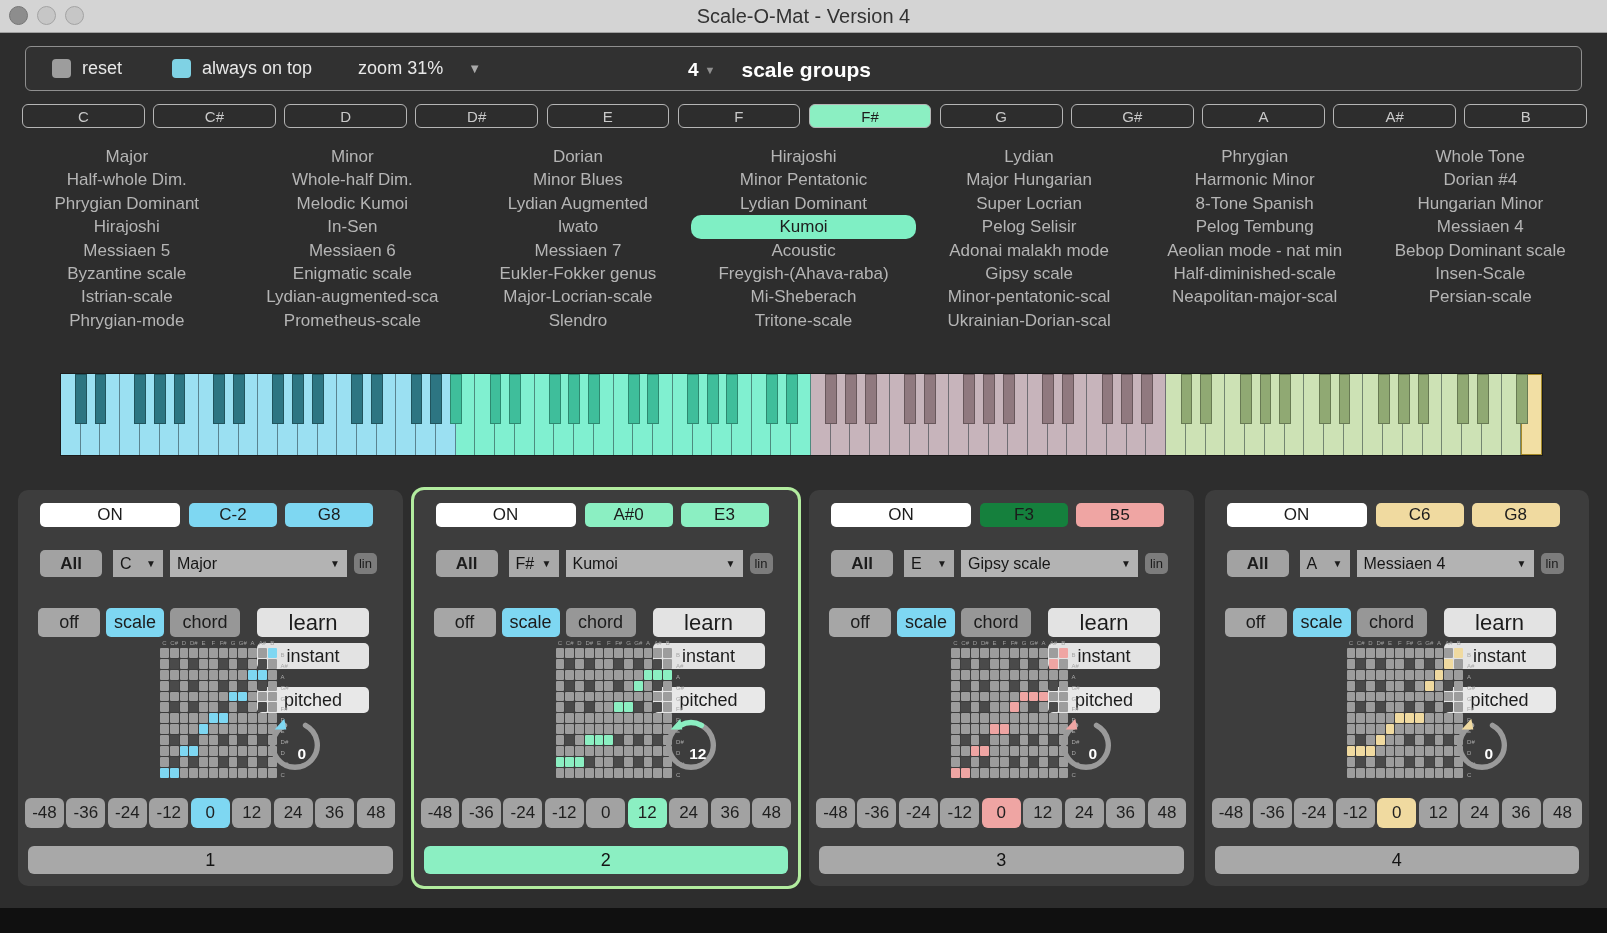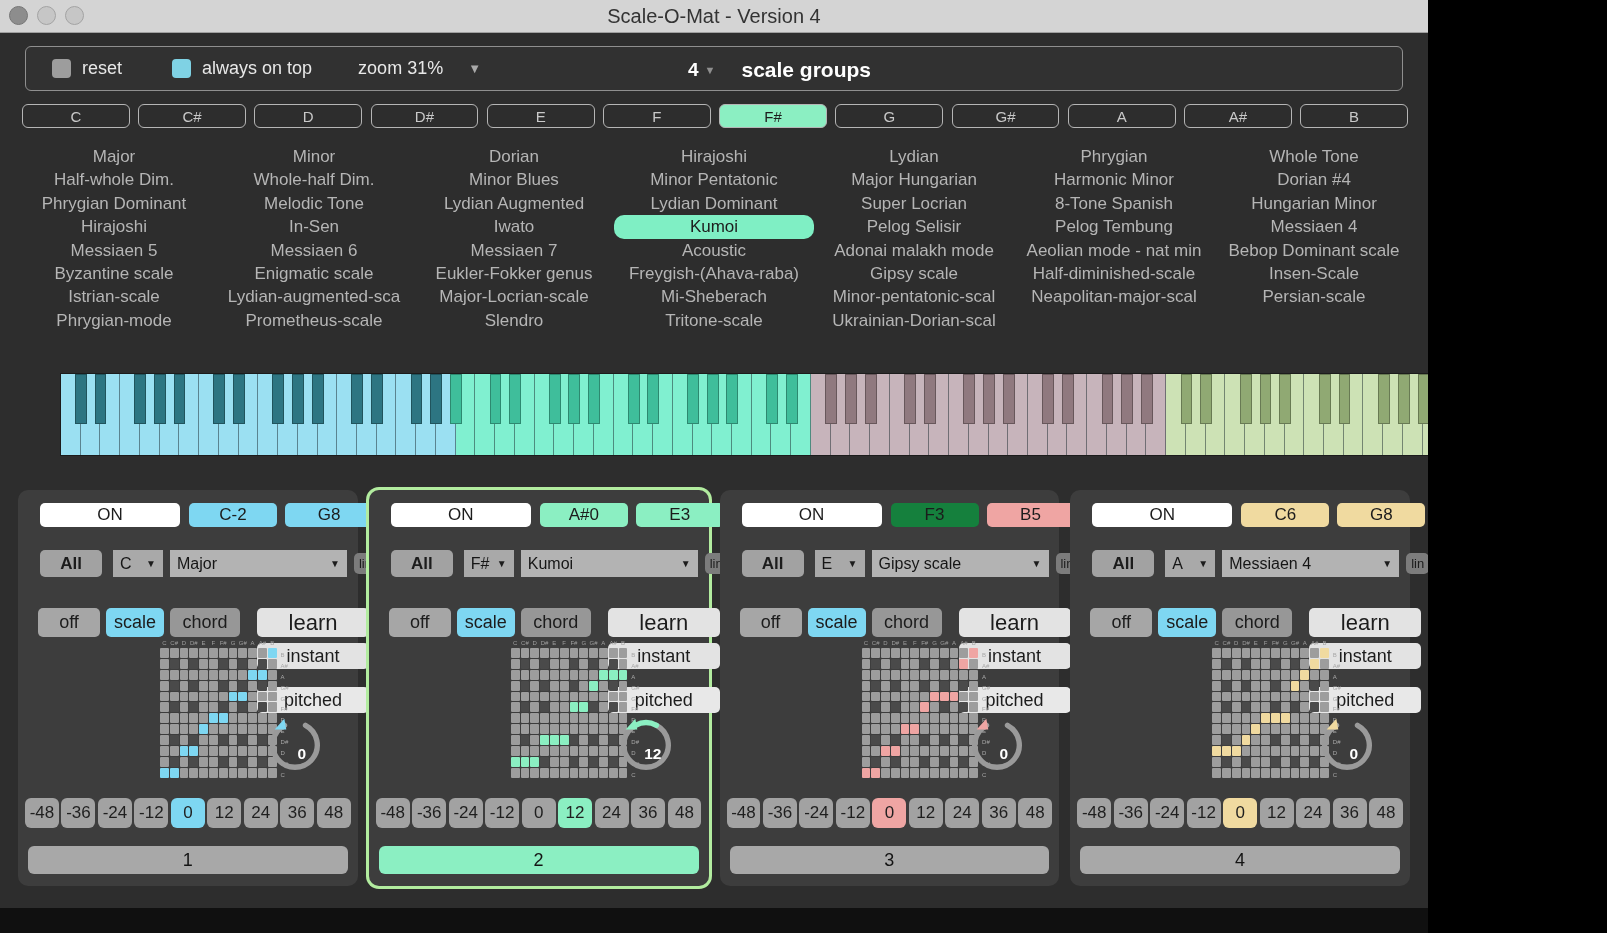--- a/index.html
+++ b/index.html
@@ -1,17 +1,17 @@
 <!DOCTYPE html>
 <html><head>
 <meta charset="utf-8">
 <style>
   * { margin:0; padding:0; box-sizing:border-box; }
   body { background:#000; font-family:"Liberation Sans", sans-serif; }
-  #app { position:relative; width:1428px; height:933px; background:#2d2d2d; overflow:hidden; }
+  #app { position:relative; width:1607px; height:933px; background:#2d2d2d; overflow:hidden; }
 
   
   .titlebar { position:absolute; top:0; left:0; right:0; height:33px; background:#d4d4d4;
               border-bottom:1px solid #9f9f9f; }
   .lights { position:absolute; left:9px; top:6px; display:flex; gap:9px; }
   .light { width:19px; height:19px; border-radius:50%; }
   .light.l1 { background:#8d8d8d; border:1px solid #767676; }
   .light.l2, .light.l3 { background:#c6c6c6; border:1px solid #a3a3a3; }
   .win-title { position:absolute; left:0; right:0; top:0; height:33px; line-height:33px;
                text-align:center; font-size:20px; color:#333; }
@@ -148,21 +148,21 @@
         <div class="scale-item">Phrygian Dominant</div>
         <div class="scale-item">Hirajoshi</div>
         <div class="scale-item">Messiaen 5</div>
         <div class="scale-item">Byzantine scale</div>
         <div class="scale-item">Istrian-scale</div>
         <div class="scale-item">Phrygian-mode</div>
       </div>
       <div class="scale-col">
         <div class="scale-item">Minor</div>
         <div class="scale-item">Whole-half Dim.</div>
-        <div class="scale-item">Melodic Tone</div>
+        <div class="scale-item">Melodic Kumoi</div>
         <div class="scale-item">In-Sen</div>
         <div class="scale-item">Messiaen 6</div>
         <div class="scale-item">Enigmatic scale</div>
         <div class="scale-item">Lydian-augmented-sca</div>
         <div class="scale-item">Prometheus-scale</div>
       </div>
       <div class="scale-col">
         <div class="scale-item">Dorian</div>
         <div class="scale-item">Minor Blues</div>
         <div class="scale-item">Lydian Augmented</div>
@@ -771,21 +771,21 @@
           <button class="tp-btn" style="background: rgb(139, 239, 194);">12</button>
           <button class="tp-btn">24</button>
           <button class="tp-btn">36</button>
           <button class="tp-btn">48</button>
         </div>
     <div class="slider" style="background: rgb(139, 239, 194);">2</div>
   </div>
       <div class="panel">
     <button class="btn on-btn">ON</button>
     <button class="btn range-btn range-low" style="background: #15803d;">F3</button>
-    <button class="btn range-btn range-high" style="background: rgb(239, 165, 163);">B5</button>
+    <button class="btn range-btn range-high" style="background: rgb(239, 165, 163); font-family: Liberation Mono, monospace;">B5</button>
     <button class="btn all-btn">All</button>
     <div class="dd root-dd">
       <span>E</span>
       <span class="dd-tri">▼</span>
     </div>
     <div class="dd scale-dd">
       <span>Gipsy scale</span>
       <span class="dd-tri">▼</span>
     </div>
     <button class="btn lin-btn">lin</button>

